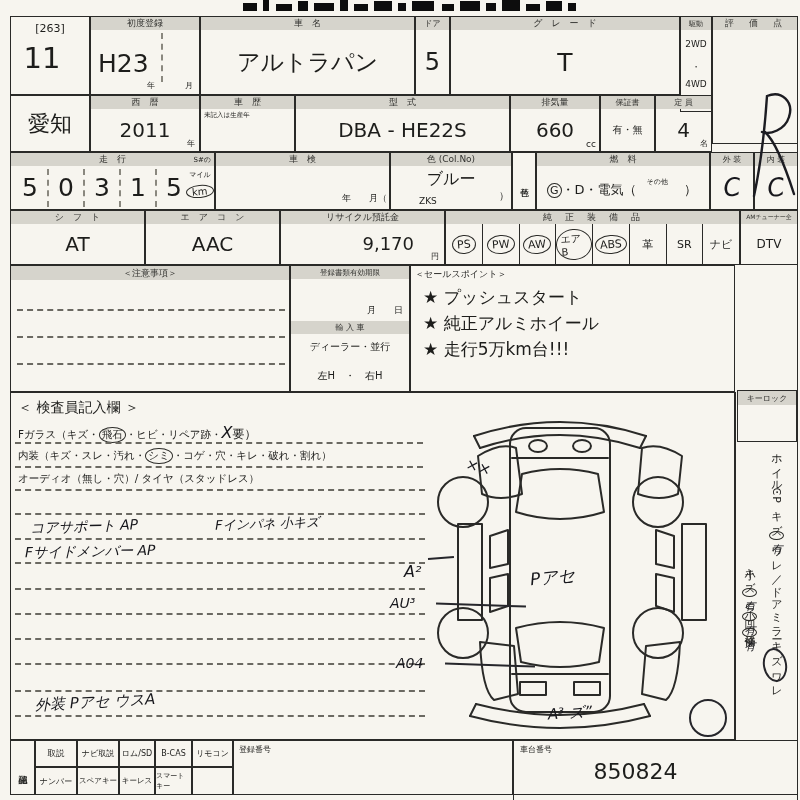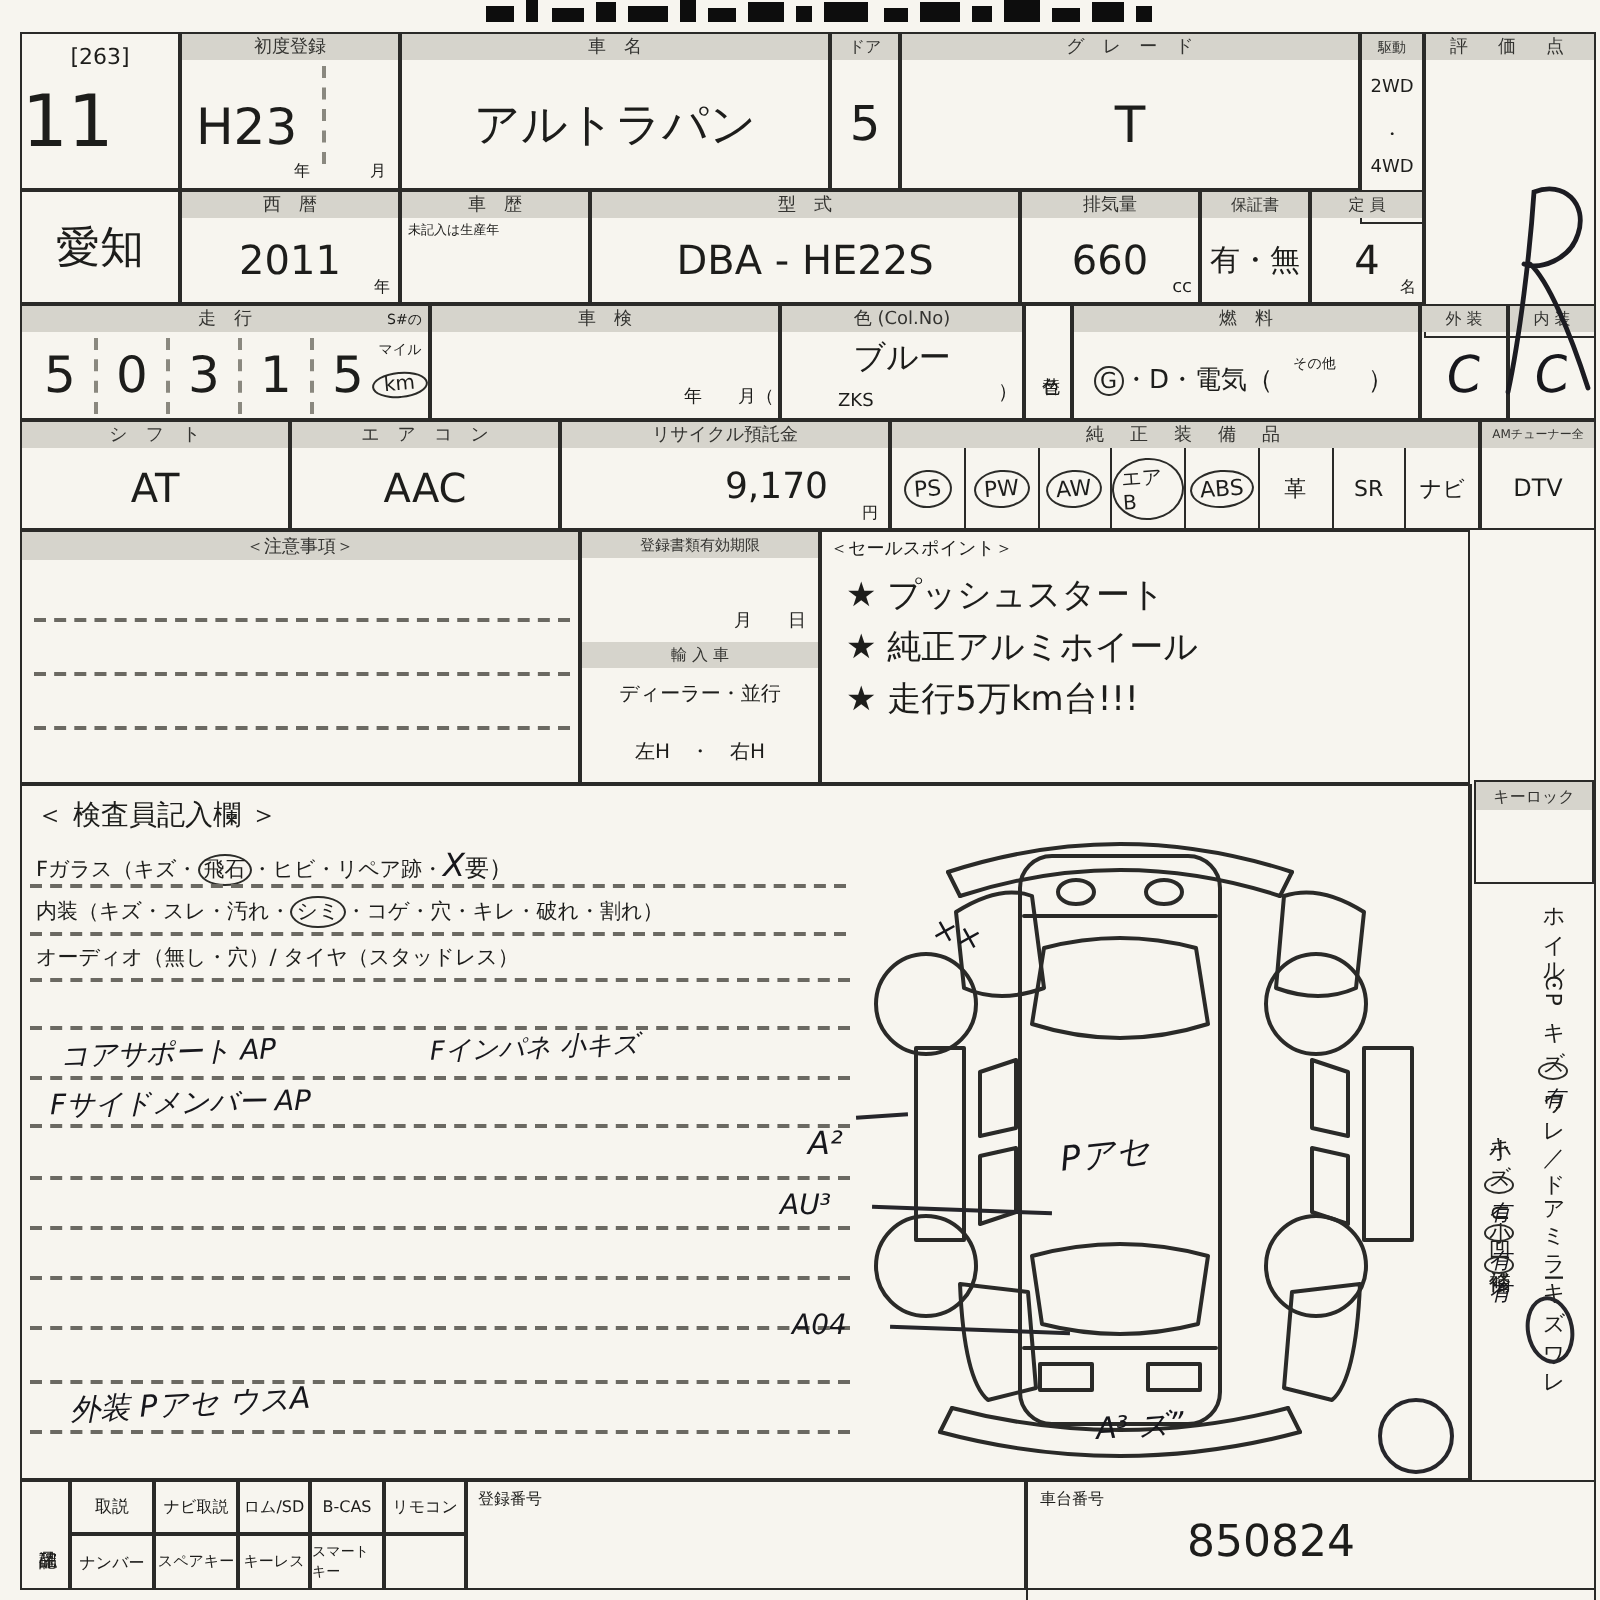--- a/index.html
+++ b/index.html
@@ -52,21 +52,21 @@
     <div class="tfrag" style="left:502px;width:18px;height:11px;top:0"></div>
     <div class="tfrag" style="left:526px;width:14px;height:7px;top:4px"></div>
     <div class="tfrag" style="left:546px;width:16px;height:10px;top:1px"></div>
     <div class="tfrag" style="left:568px;width:8px;height:8px;top:3px"></div>
   </div>
 
   <div class="box" style="left:10px;top:16px;width:788px;height:779px"></div>
 
   <div class="box" style="left:10px;top:16px;width:80px;height:79px">
     <div class="abs" style="left:0;right:0;top:5px;text-align:center;font-size:11px">[263]</div>
-    <div class="abs" style="left:0;right:16px;top:24px;font-size:36px">11</div>
+    <div class="abs" style="left:0;right:16px;top:24px;text-align:center;font-size:29px">11</div>
   </div>
 
   <div class="box" style="left:90px;top:16px;width:110px;height:79px">
     <div class="hdr">初度登録</div>
     <div class="abs" style="left:7px;top:32px;font-size:25px">H23</div>
     <div class="vdash" style="left:70px;top:16px;bottom:12px"></div>
     <div class="abs" style="left:56px;bottom:3px;font-size:8px">年</div>
     <div class="abs" style="left:94px;bottom:3px;font-size:8px">月</div>
   </div>
 
@@ -85,21 +85,21 @@
     <div class="abs cen" style="left:0;right:0;top:13px;bottom:0;font-size:25px">T</div>
   </div>
 
   <div class="box" style="left:680px;top:16px;width:32px;height:96px">
     <div class="hdr" style="font-size:7px">駆動</div>
     <div class="abs" style="left:0;right:0;top:22px;text-align:center;font-size:9px">2WD</div>
     <div class="abs" style="left:0;right:0;top:44px;text-align:center;font-size:9px">・</div>
     <div class="abs" style="left:0;right:0;top:62px;text-align:center;font-size:9px">4WD</div>
   </div>
 
-  <div class="box" style="left:712px;top:16px;width:86px;height:153px">
+  <div class="box" style="left:712px;top:16px;width:86px;height:128px">
     <div class="hdr" style="letter-spacing:3px">評　価　点</div>
   </div>
 
   <div class="abs" style="left:742px;top:90px;width:56px;height:118px;z-index:6">
     <svg viewBox="0 0 56 112" width="56" height="112">
       <path d="M12 106 C 18 78, 23 36, 25 6 C 40 0, 52 12, 47 27 C 43 40, 28 45, 20 42 M 23 42 C 32 50, 43 76, 52 104" fill="none" stroke="#1c1c22" stroke-width="2.4" stroke-linecap="round"></path>
     </svg>
   </div>
 
   <div class="box" style="left:10px;top:95px;width:80px;height:57px">
@@ -123,21 +123,21 @@
   </div>
 
   <div class="box" style="left:510px;top:95px;width:90px;height:57px">
     <div class="hdr">排気量</div>
     <div class="abs cen" style="left:0;right:0;top:13px;bottom:0;font-size:20px">660</div>
     <div class="abs" style="right:3px;bottom:2px;font-size:9px">cc</div>
   </div>
 
   <div class="box" style="left:600px;top:95px;width:55px;height:57px">
     <div class="hdr" style="font-size:8px">保証書</div>
-    <div class="abs cen" style="left:0;right:0;top:13px;bottom:0;font-size:15px">有・無</div>
+    <div class="abs cen" style="left:0;right:0;top:13px;bottom:0;font-size:10px">有・無</div>
   </div>
 
   <div class="box" style="left:655px;top:95px;width:57px;height:57px">
     <div class="hdr" style="font-size:8px">定 員</div>
     <div class="abs cen" style="left:0;right:0;top:13px;bottom:0;font-size:20px">4</div>
     <div class="abs" style="right:3px;bottom:2px;font-size:8px">名</div>
   </div>
 
   <div class="box" style="left:10px;top:152px;width:205px;height:58px">
     <div class="hdr">走　行</div>

